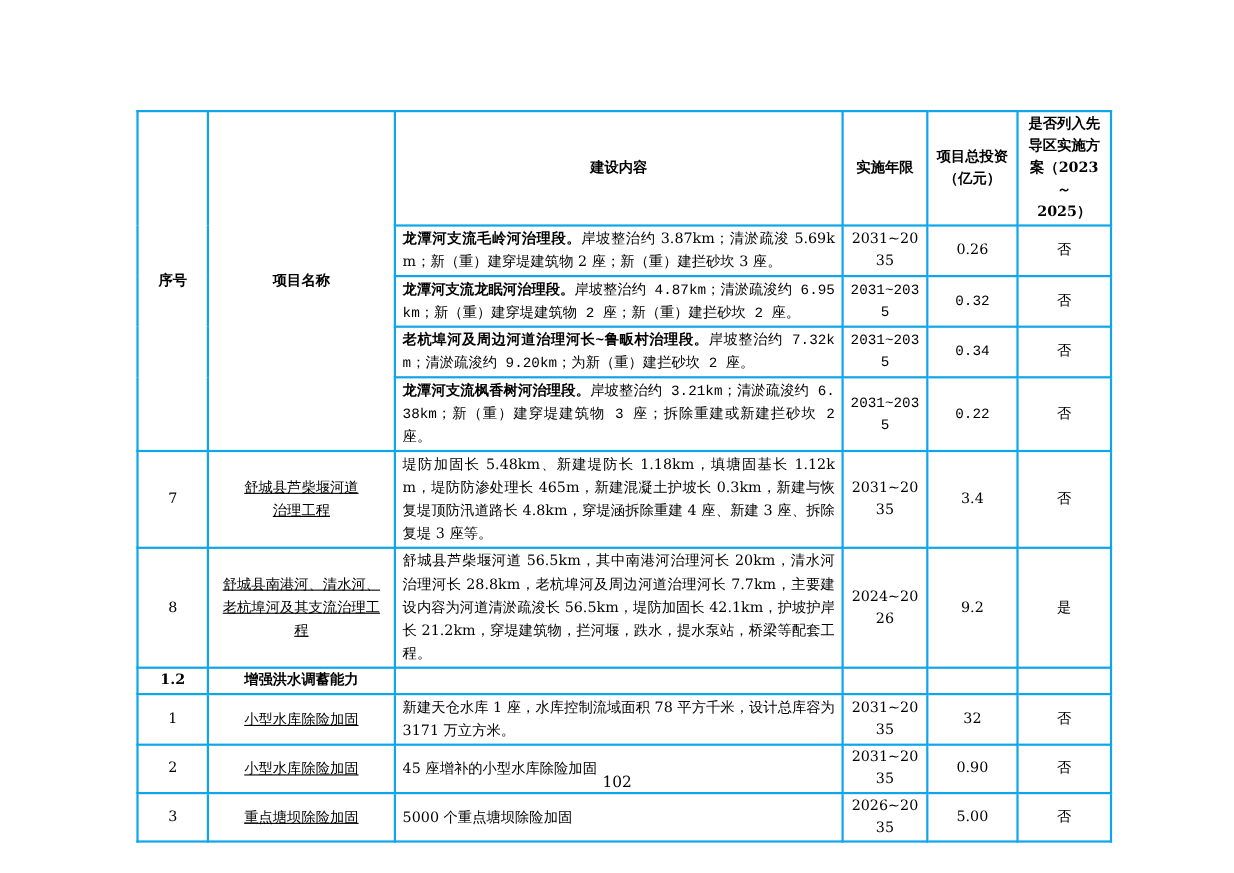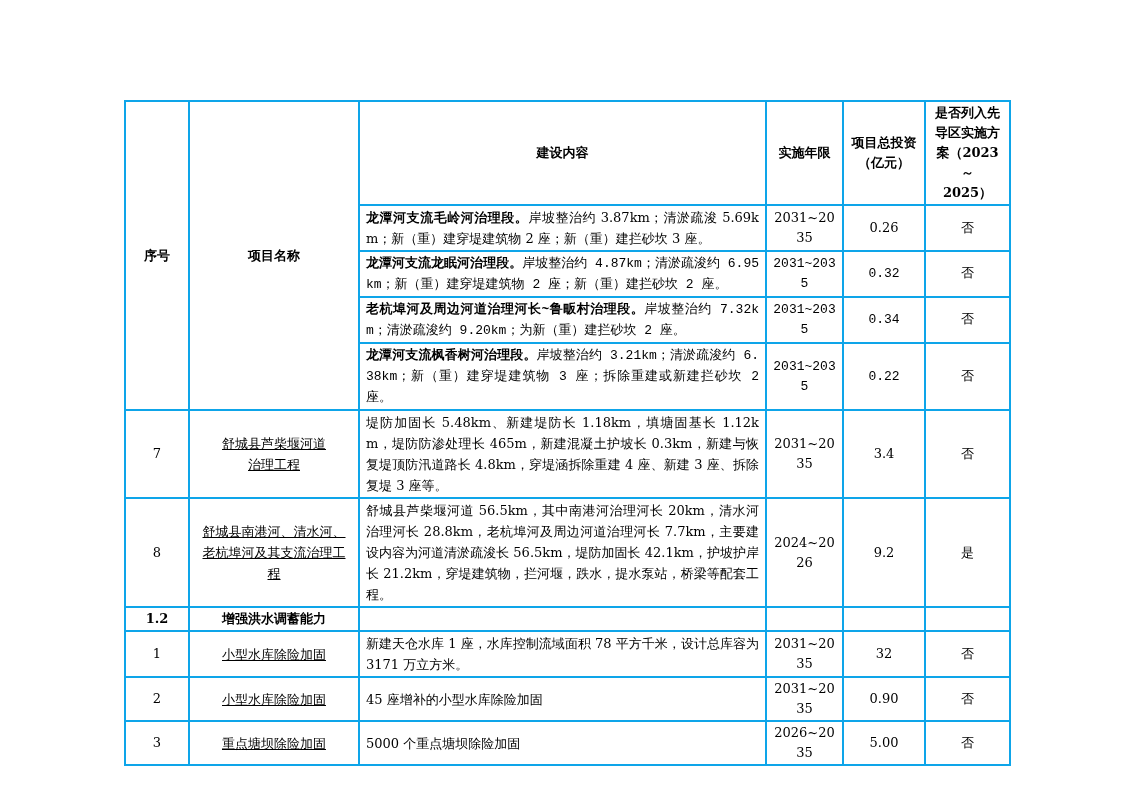--- a/index.html
+++ b/index.html
@@ -155,13 +155,14 @@
       <td>3</td>
       <td class="name">重点塘坝除险加固</td>
       <td class="content">5000 个重点塘坝除险加固</td>
       <td>2026~2035</td>
       <td>5.00</td>
       <td>否</td>
     </tr>
   </tbody>
     </table>
 
+  <div class="page-number">102</div>
 </div>
 
 </body></html>

